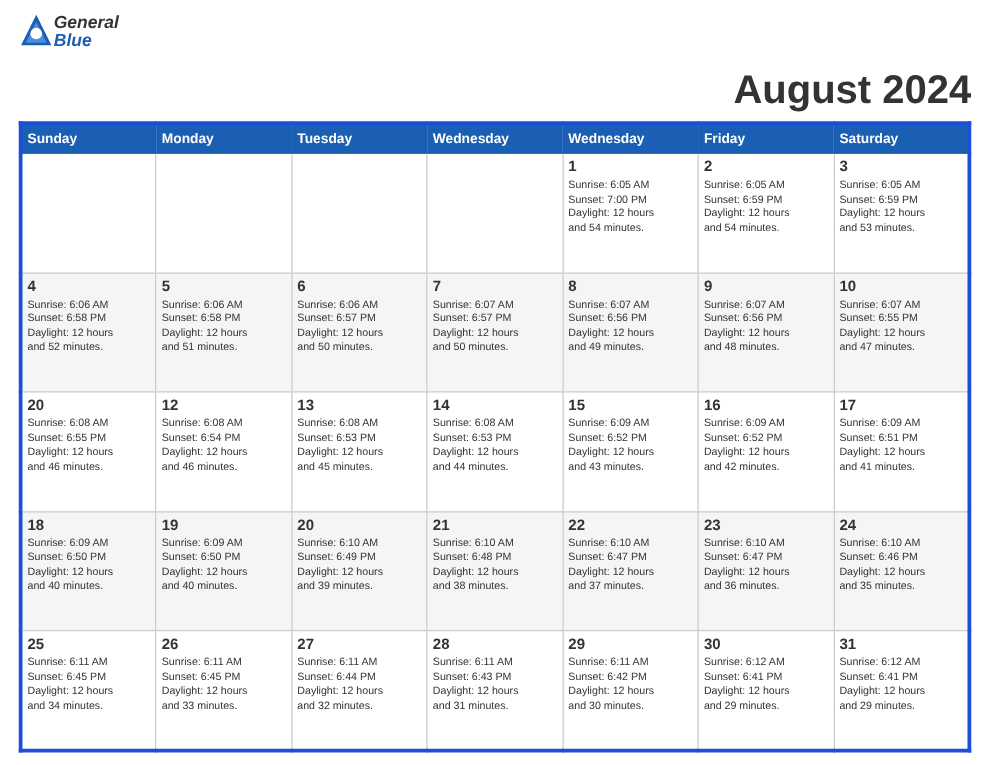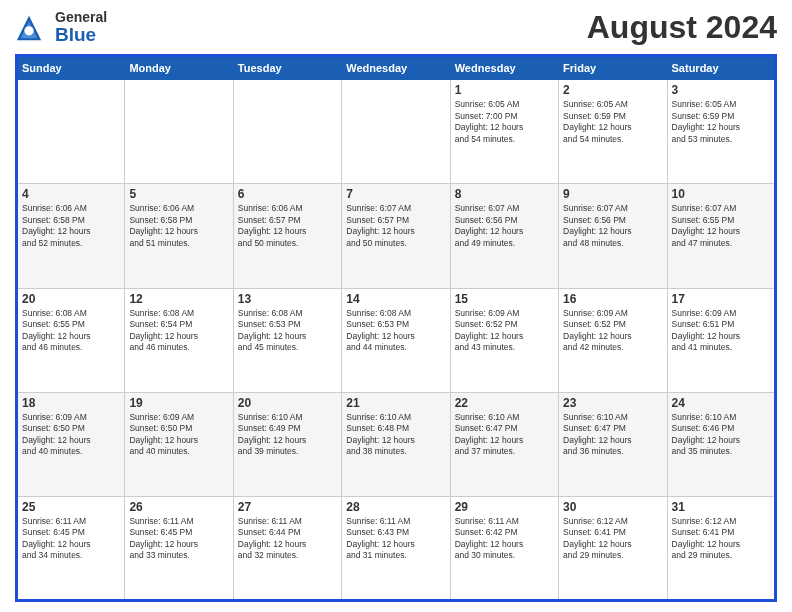--- a/index.html
+++ b/index.html
@@ -18,44 +18,45 @@
       flex-direction: column;
     }
     .header {
       display: flex;
       justify-content: space-between;
       align-items: flex-start;
       margin-bottom: 8px;
     }
     .logo {
       display: flex;
-      align-items: center;
-      gap: 12px;
+      gap: 0;
+      font-style: italic;
     }
     .logo-text {
       display: flex;
       flex-direction: column;
       line-height: 1.1;
     }
     .logo-general {
       font-size: 14px;
       font-weight: bold;
       color: #333;
     }
     .logo-blue {
-      font-size: 19px;
+      font-size: 14px;
       font-weight: bold;
       color: #1a5fb4;
     }
     .logo-icon {
       width: 28px;
       height: 28px;
     }
     .title-section {
       text-align: right;
+      margin-top: 44px;
     }
     .main-title {
       font-size: 32px;
       font-weight: bold;
       color: #333;
       line-height: 1.1;
     }
     .subtitle {
       font-size: 16px;
       color: #333;

